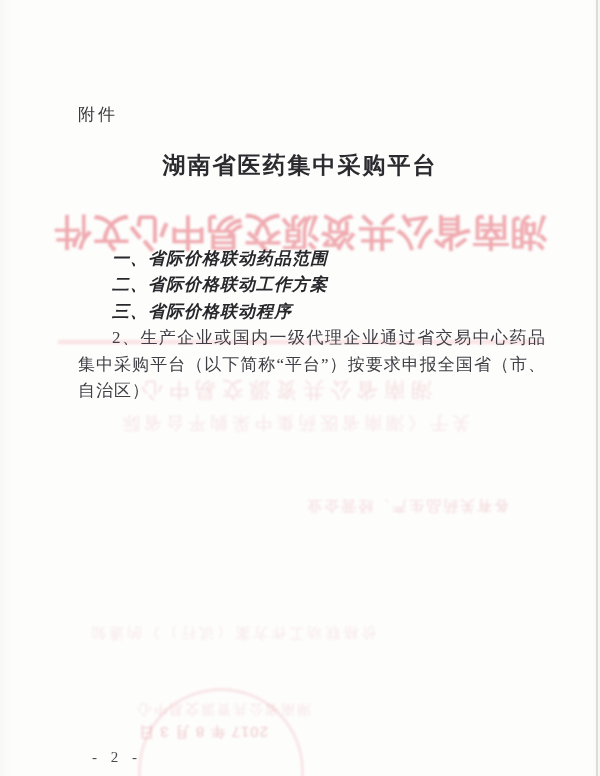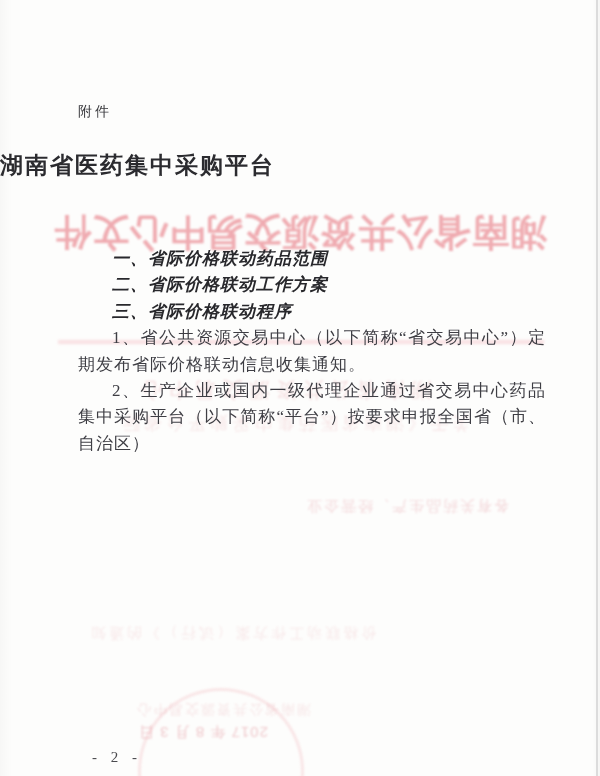--- a/index.html
+++ b/index.html
@@ -23,24 +23,25 @@
       linear-gradient(to left, rgba(0,0,0,0.03), rgba(0,0,0,0) 8px);
     pointer-events: none;
   }
   .edge-line {
     position: absolute; right: 2px; top: 0;
     width: 2px; height: 776px;
     background: #dcdcdc;
   }
   .attachment {
     position: absolute; left: 78px; top: 103px;
-    font-size: 14px; color: #38383c; letter-spacing: 3px;
+    font-size: 17px; color: #38383c; letter-spacing: 3px;
   }
   .title {
     position: absolute; left: 0; right: 0; top: 149px;
+    text-align: center;
     font-family: "Liberation Sans", sans-serif;
     font-weight: bold;
     font-size: 23px; line-height: 33px;
     letter-spacing: 2px;
     color: #2b2b2f;
   }
   
   .stamp-band {
     position: absolute; left: 50%; top: 207px;
     transform: translateX(-50%) rotate(180deg);
@@ -124,19 +125,18 @@
   <div class="bleed b4">价格联动工作方案（试行）》的通知</div>
   <div class="bleed b5">湖南省公共资源交易中心</div>
   <div class="bleed b6">2017 年 8 月 3 日</div>
 
   <div class="stamp-circle"></div>
 
   <div class="doc">
     <p class="heading">一、省际价格联动药品范围</p>
     <p class="heading">二、省际价格联动工作方案</p>
     <p class="heading">三、省际价格联动程序</p>
-    <p class="para">1、省公共资源交易中心（以下简称“省交易中心”）定期发布省际价格联动信息收集通知。</p>
     <p class="para">2、生产企业或国内一级代理企业通过省交易中心药品集中采购平台（以下简称“平台”）按要求申报全国省（市、自治区）</p>
   </div>
 
   <div class="footer">- 2 -</div>
 
 </div>
 
 </body></html>

